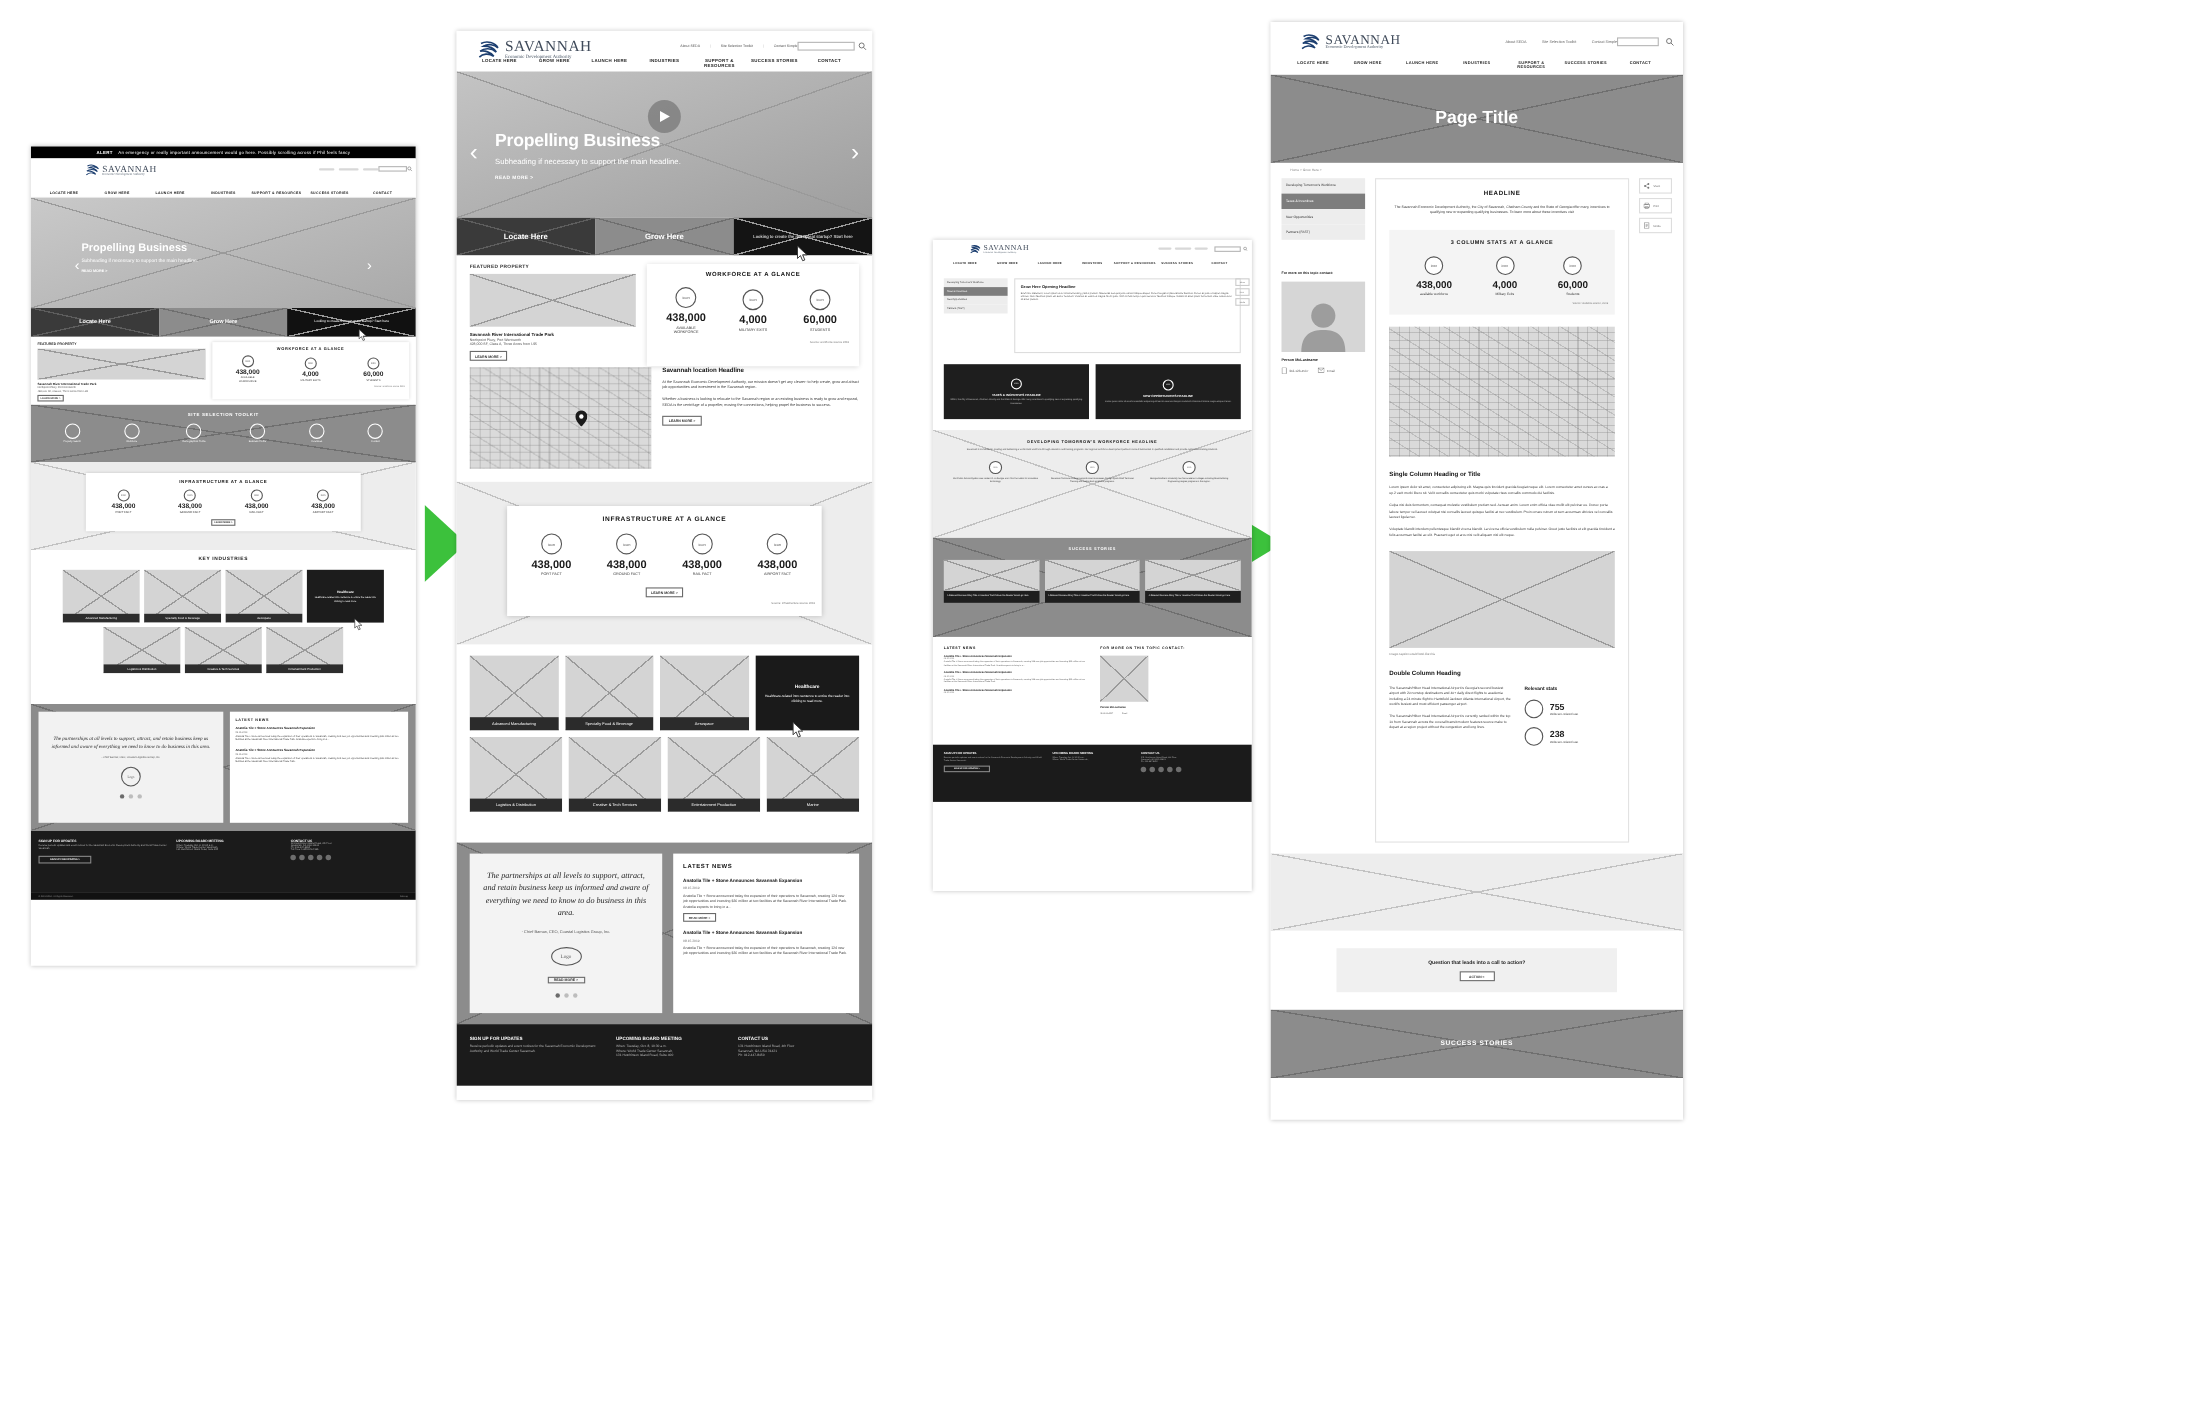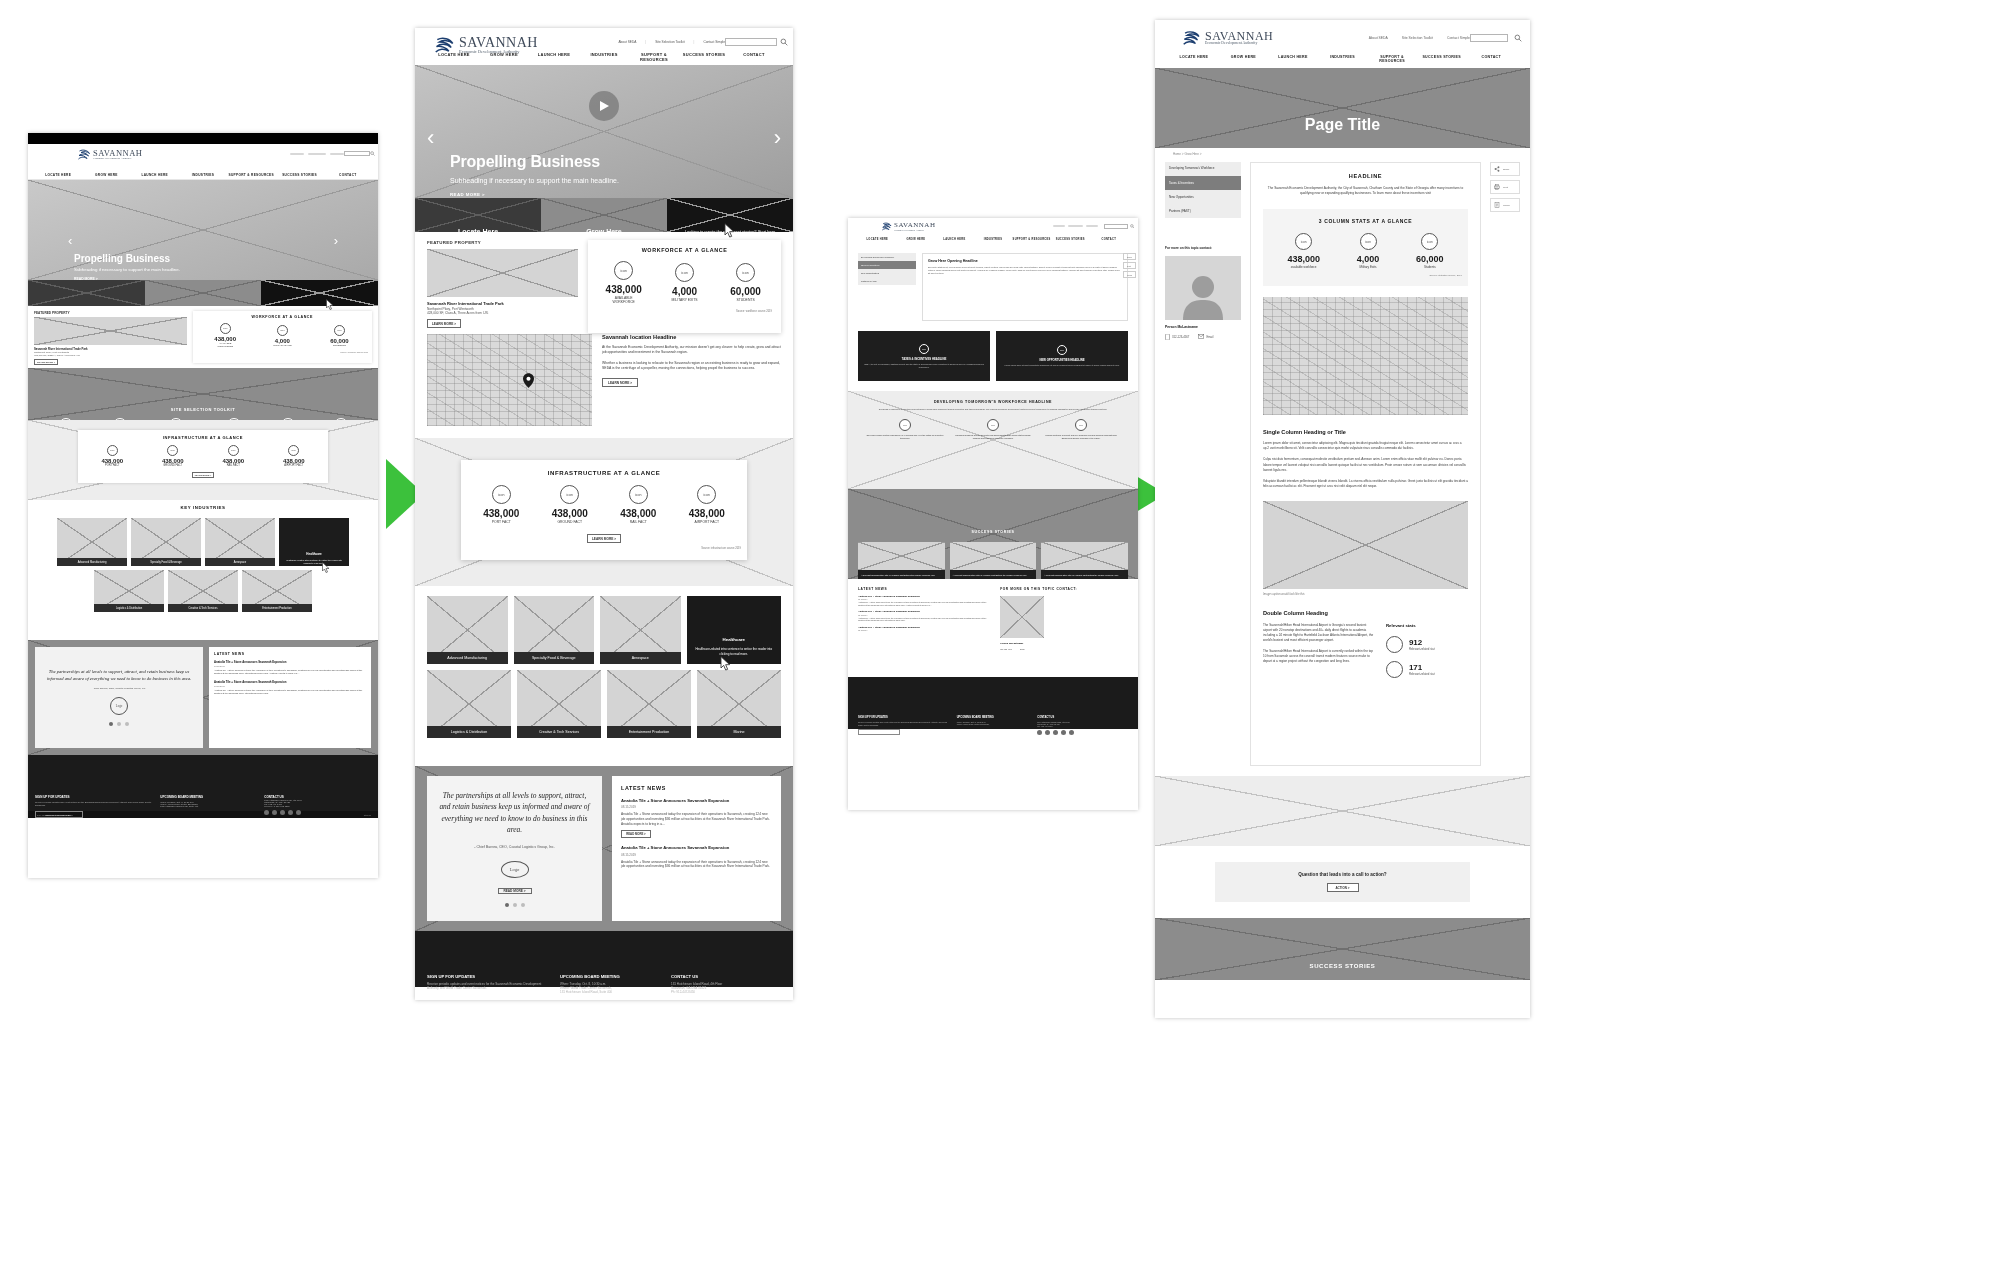--- a/index.html
+++ b/index.html
@@ -47,21 +47,21 @@
   .arrow-green svg { display:block; }
 
   .map { background:
       repeating-linear-gradient(0deg, rgba(120,120,120,.30) 0 1px, transparent 1px 7px),
       repeating-linear-gradient(90deg, rgba(120,120,120,.30) 0 1px, transparent 1px 9px),
       repeating-linear-gradient(32deg, rgba(90,90,90,.22) 0 1px, transparent 1px 14px),
       #dadada; }
   .statnum { font-weight:700; color:#1a1a1a; }
   .statlbl { color:#3a3a3a; }
   .hdr { font-weight:700; letter-spacing:.6px; color:#111; }
-  .white { color:#fff;margin-top:33px; }
+  .white { color:#fff; }
   .tiny { color:#777; }
 
   .social { display:flex; gap:3px; }
   .social i { display:block; border-radius:50%; background:#6e6e6e; }
 
   .dots { display:flex; gap:4px; align-items:center; justify-content:center; }
   .dots i { display:block; width:4px;height:4px;border-radius:50%; background:#bdbdbd; }
   .dots i.on { background:#6b6b6b; }
 </style>
 </head>
@@ -838,28 +838,28 @@
           <div style="display:flex;gap:12px;margin-top:7px;">
             <div style="flex:1.35;">
               <div style="font-size:3.1px;color:#3b3b3b;line-height:1.65;">The Savannah/Hilton Head International Airport is Georgia's second busiest airport with 20 nonstop destinations and 40+ daily direct flights to academia including a 24 minute flight to Hartsfield Jackson Atlanta International Airport, the world's busiest and most efficient passenger airport.</div>
               <div style="font-size:3.1px;color:#3b3b3b;line-height:1.65;margin-top:6px;">The Savannah/Hilton Head International Airport is currently ranked within the top 10 from Savannah across the coverall transit modern features source make to depart at a region project without the congestion and long lines.</div>
             </div>
             <div style="flex:1;">
               <div style="font-size:4.4px;font-weight:700;color:#111;">Relevant stats</div>
               <div style="display:flex;align-items:center;gap:6px;margin-top:8px;">
                 <div class="circ" style="width:17px;height:17px;flex:none;"></div>
                 <div>
-                  <div class="statnum" style="font-size:8px;">912</div>
+                  <div class="statnum" style="font-size:8px;">755</div>
                   <div style="font-size:2.8px;color:#555;">Relevant-related stat</div>
                 </div>
               </div>
               <div style="display:flex;align-items:center;gap:6px;margin-top:8px;">
                 <div class="circ" style="width:17px;height:17px;flex:none;"></div>
                 <div>
-                  <div class="statnum" style="font-size:8px;">171</div>
+                  <div class="statnum" style="font-size:8px;">238</div>
                   <div style="font-size:2.8px;color:#555;">Relevant-related stat</div>
                 </div>
               </div>
             </div>
           </div>
         </div>
       </div>
 
       <div style="width:30px;display:flex;flex-direction:column;gap:4px;">
         <div style="display:flex;align-items:center;gap:3px;border:1px solid #ddd;padding:3px;">

